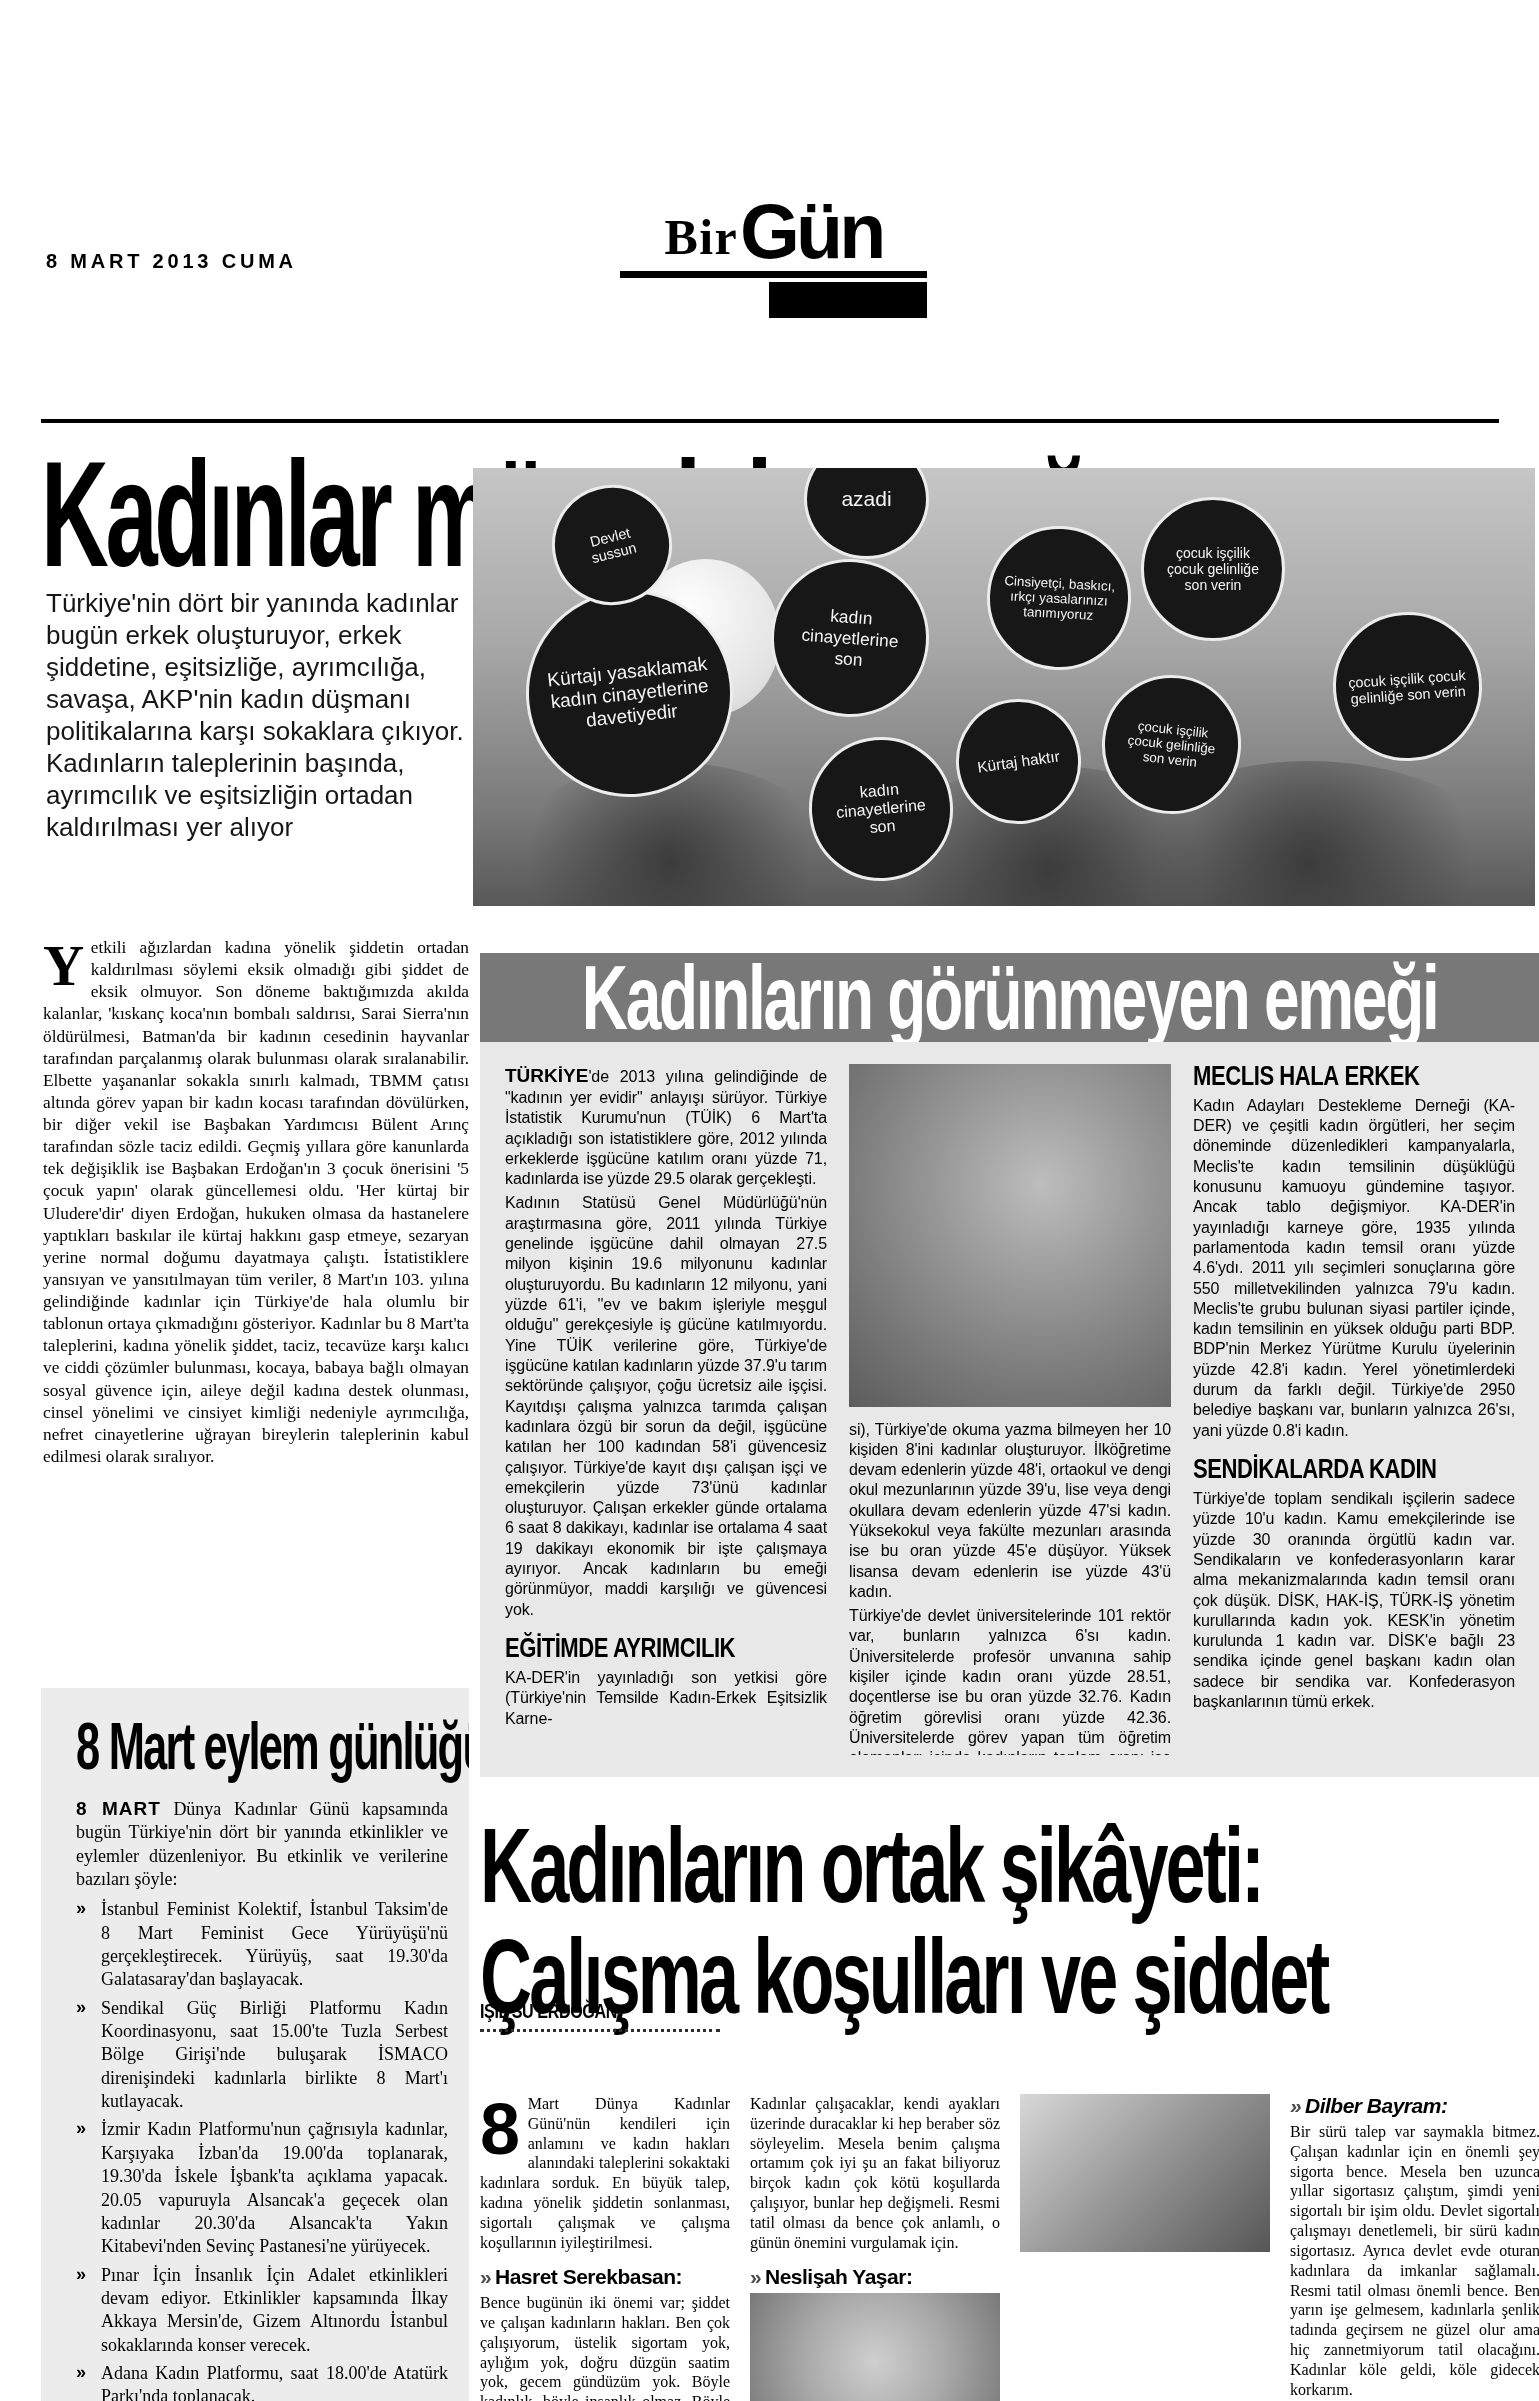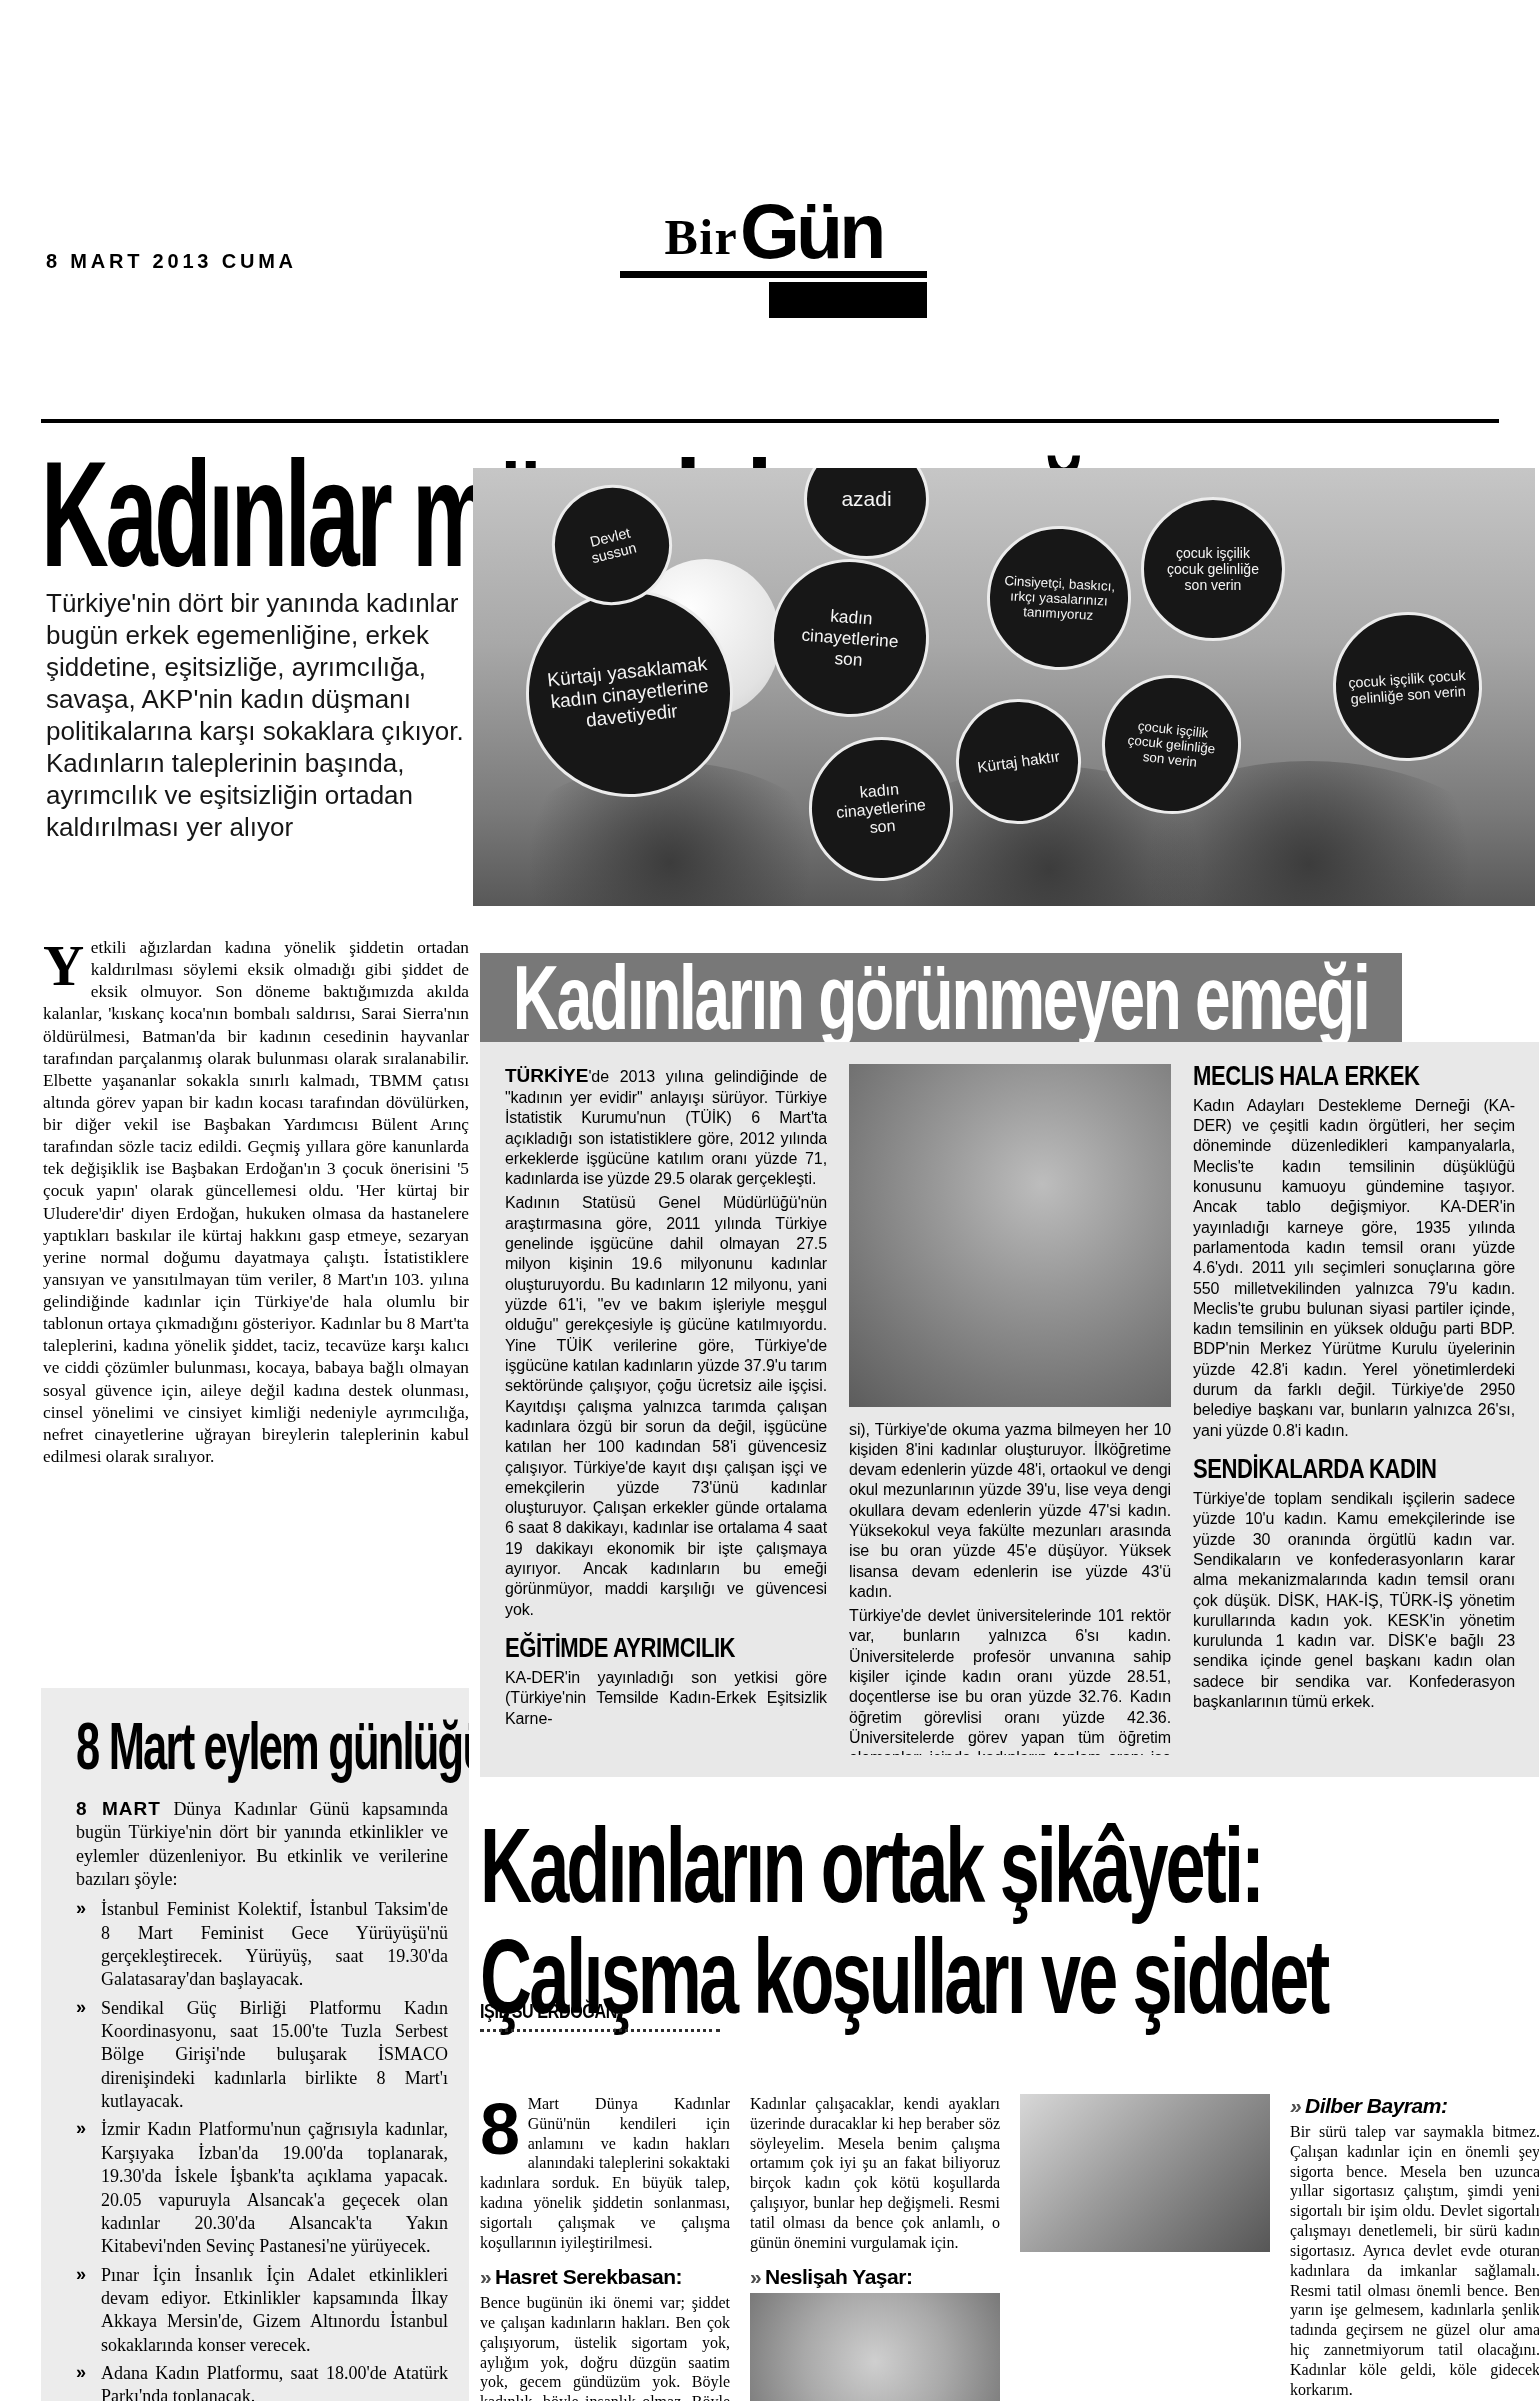--- a/index.html
+++ b/index.html
@@ -37,21 +37,21 @@
            color:#f5f5f5;display:flex;align-items:center;justify-content:center;text-align:center;
            font-family:"Liberation Sans",sans-serif;padding:12.5px;box-sizing:border-box;}
   .crowd-blob{position:absolute;background:radial-gradient(circle,#3c3c3c 0%,#55555500 72%);border-radius:50%;}
 
   
   .lead-body{position:absolute;left:43px;top:937px;width:426px;height:730px;overflow:hidden;
              font:400 17.3px/1.28 "Liberation Serif",serif;text-align:justify;}
   .dropcap{float:left;font:700 57px/0.85 "Liberation Serif",serif;padding:4.8px 6.7px 0 0;}
 
   
-  .stats-banner{position:absolute;left:480px;top:953px;width:922px;height:89px;background:#787878;
+  .stats-banner{position:absolute;left:480px;top:953px;width:1060px;height:89px;background:#787878;
                 display:flex;align-items:center;justify-content:center;overflow:hidden;}
   .stats-banner .sq{font:700 82px/1 "Liberation Sans",sans-serif;color:#fff;letter-spacing:-2.9px;
                     transform:scale(0.78,1.1);transform-origin:center;}
   .stats-box{position:absolute;left:480px;top:1042px;width:1060px;height:735px;background:#e8e8e8;
              box-sizing:border-box;padding:22px 25px;display:flex;gap:22px;}
   .stats-col{flex:1;overflow:hidden;font:400 16px/1.27 "Liberation Sans",sans-serif;letter-spacing:-0.1px;
              text-align:justify;}
   .stats-col p{margin:0 0 3.8px 0;}
   .stats-lead{font-weight:700;font-size:19px;letter-spacing:0;}
   .stats-sub{font:700 24px/1 "Liberation Sans",sans-serif;letter-spacing:-0.5px;margin:16.3px 0 7.7px 0;
@@ -99,21 +99,21 @@
     </div>
     <div class="brand-underline"></div>
     <div class="brand-slab"></div>
   </div>
   <div class="masthead-rule"></div>
 
   <div class="headline">
     <span class="sq">Kadınlar mücadeleye çağırıyor</span>
   </div>
 
-  <p class="standfirst">Türkiye'nin dört bir yanında kadınlar bugün erkek egemenliğine, erkek şiddetine, eşitsizliğe, ayrımcılığa, savaşa, AKP'nin kadın düşmanı politikalarına karşı sokaklara çıkıyor. Kadınların taleplerinin başında, ayrımcılık ve eşitsizliğin ortadan kaldırılması yer alıyor</p>
+  <p class="standfirst">Türkiye'nin dört bir yanında kadınlar bugün erkek oluşturuyor, erkek şiddetine, eşitsizliğe, ayrımcılığa, savaşa, AKP'nin kadın düşmanı politikalarına karşı sokaklara çıkıyor. Kadınların taleplerinin başında, ayrımcılık ve eşitsizliğin ortadan kaldırılması yer alıyor</p>
 
   <div class="photo">
     <div class="balloon" style="left:158px;top:91px;width:149px;height:158px;"></div>
     <div class="crowd-blob" style="left:29px;bottom:-58px;width:336px;height:202px;"></div>
     <div class="crowd-blob" style="left:394px;bottom:-67px;width:365px;height:207px;"></div>
     <div class="crowd-blob" style="right:29px;bottom:-62px;width:394px;height:207px;"></div>
     <div class="placard" style="left:53px;top:122px;width:207px;height:207px;font-size:19px;transform:rotate(-6deg);">Kürtajı yasaklamak kadın cinayetlerine davetiyedir</div>
     <div class="placard" style="left:79px;top:17px;width:120px;height:120px;font-size:14.4px;transform:rotate(-14deg);">Devlet sussun</div>
     <div class="placard" style="left:331px;top:-29px;width:125px;height:120px;font-size:21px;">azadi</div>
     <div class="placard" style="left:298px;top:91px;width:158px;height:158px;font-size:17.3px;transform:rotate(4deg);">kadın cinayetlerine son</div>

